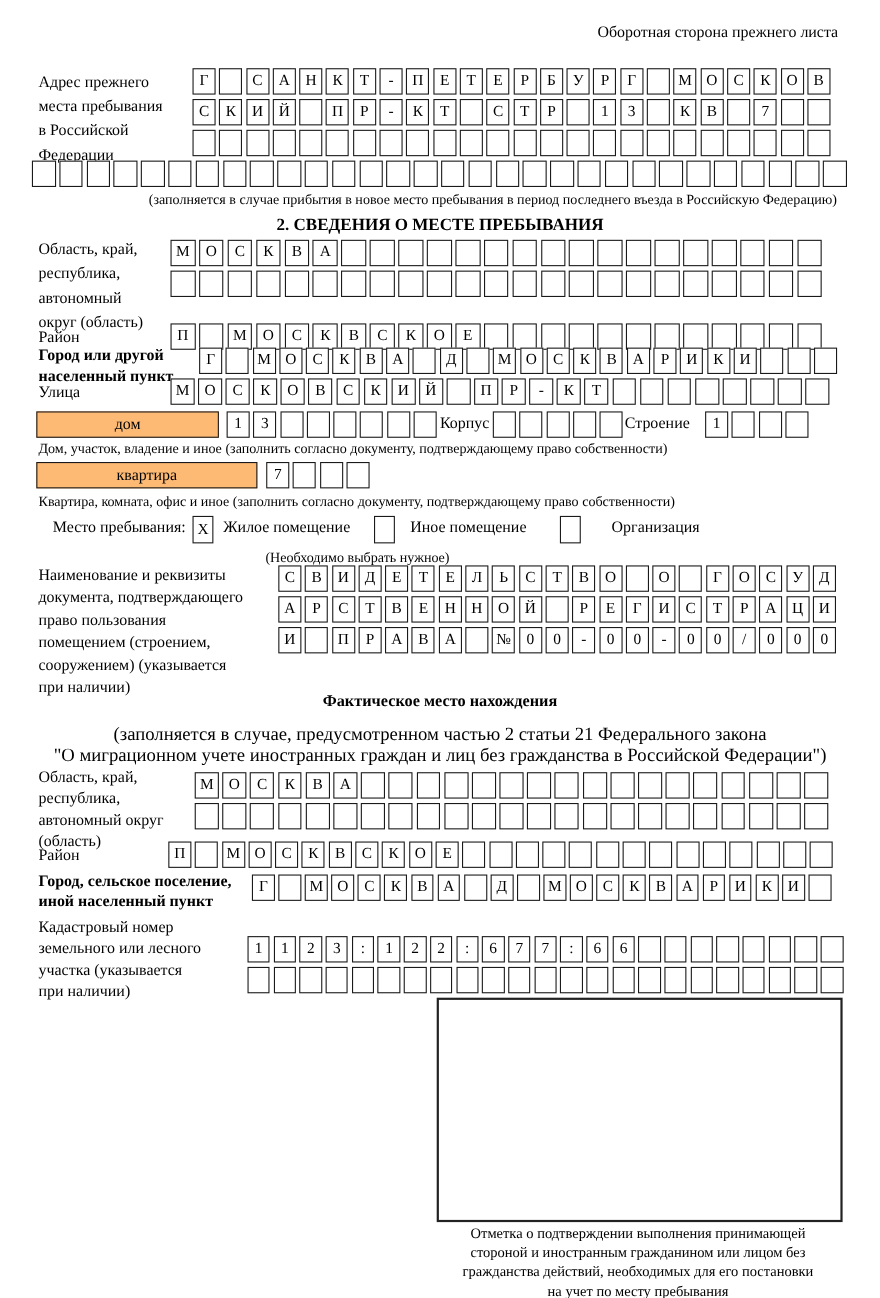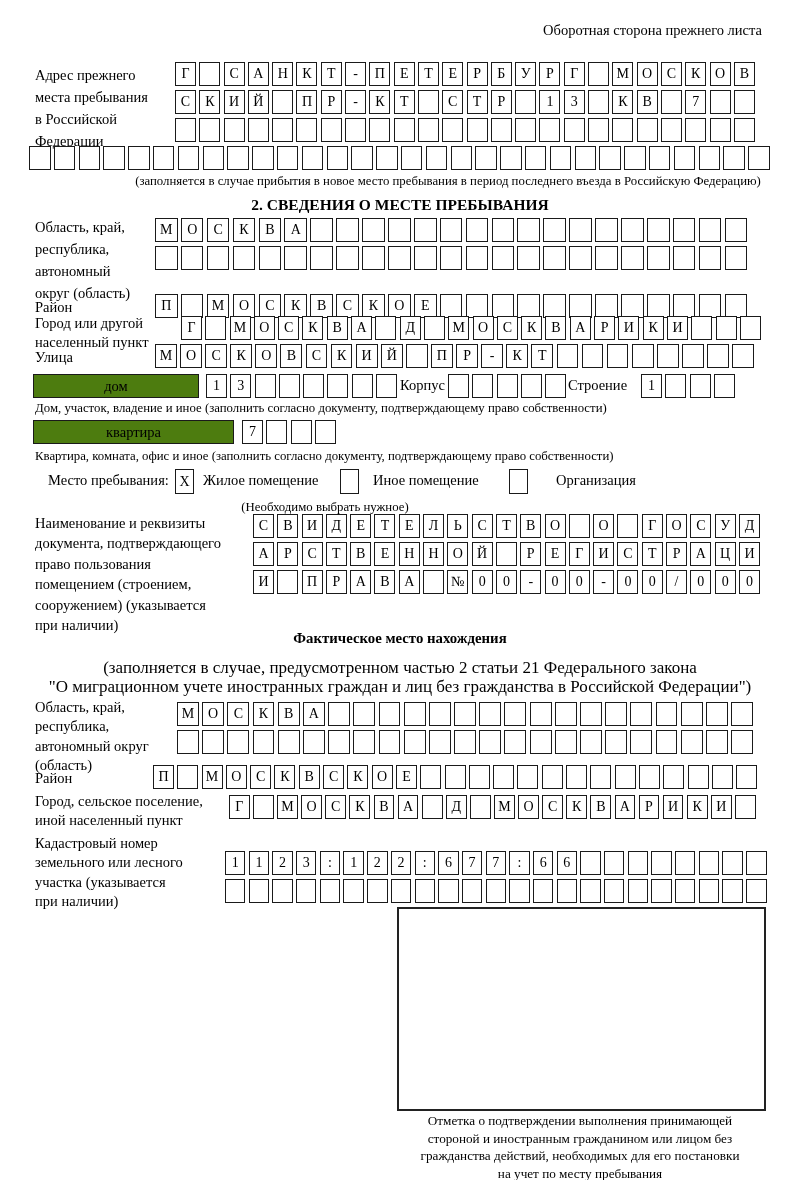--- a/index.html
+++ b/index.html
@@ -1,32 +1,32 @@
 <!DOCTYPE html>
 <html><head>
 <meta charset="utf-8">
 <style>
   html,body{margin:0;padding:0;background:#fff;}
   .page{position:relative;width:800px;height:1180px;background:#fff;color:#000;
         font-family:"Liberation Serif","DejaVu Serif",serif;overflow:hidden;}
   .abs{position:absolute;}
   .lbl{font-size:14.5px;line-height:22px;white-space:pre-line;}
   .lh19{line-height:19.3px;}
-  .lh18{line-height:18.5px;}
+  .lh18{line-height:18.5px;font-weight:bold;}
   .lh20{line-height:20.4px;}
   .note{font-size:12.8px;line-height:15px;}
   .center{text-align:center;padding-left:48px;}
   .title{position:absolute;left:0;width:800px;text-align:center;font-weight:bold;font-size:15.5px;}
   .cells{position:absolute;display:flex;gap:3.3px;}
   .cell{box-sizing:border-box;flex:0 0 auto;width:var(--w,21px);height:24px;border:1.7px solid #1a1a1a;
         display:flex;align-items:center;justify-content:center;font-size:14px;background:#fff;}
   .checkbox{position:absolute;box-sizing:border-box;width:19px;height:25px;border:1.7px solid #1a1a1a;
         display:flex;align-items:center;justify-content:center;font-size:14px;background:#fff;}
   .widebox{position:absolute;box-sizing:border-box;height:24px;border:1.7px solid #1a1a1a;
-        display:flex;align-items:center;justify-content:center;font-size:14.5px;background:#4d7c0f;}
+        display:flex;align-items:center;justify-content:center;font-size:14.5px;background:#fdba74;}
   .stampbox{position:absolute;border:2px solid #222;background:#fff;}
   .caption{font-size:13.2px;line-height:17.6px;text-align:center;white-space:pre-line;}
   .prenote{font-size:17px;line-height:19px;text-align:center;white-space:pre-line;}
 </style>
 </head>
 <body>
 
 <div class="page">
 
   <div class="abs" style="left:420px;top:22px;width:342px;text-align:right;font-size:14.5px">Оборотная сторона прежнего листа</div>

